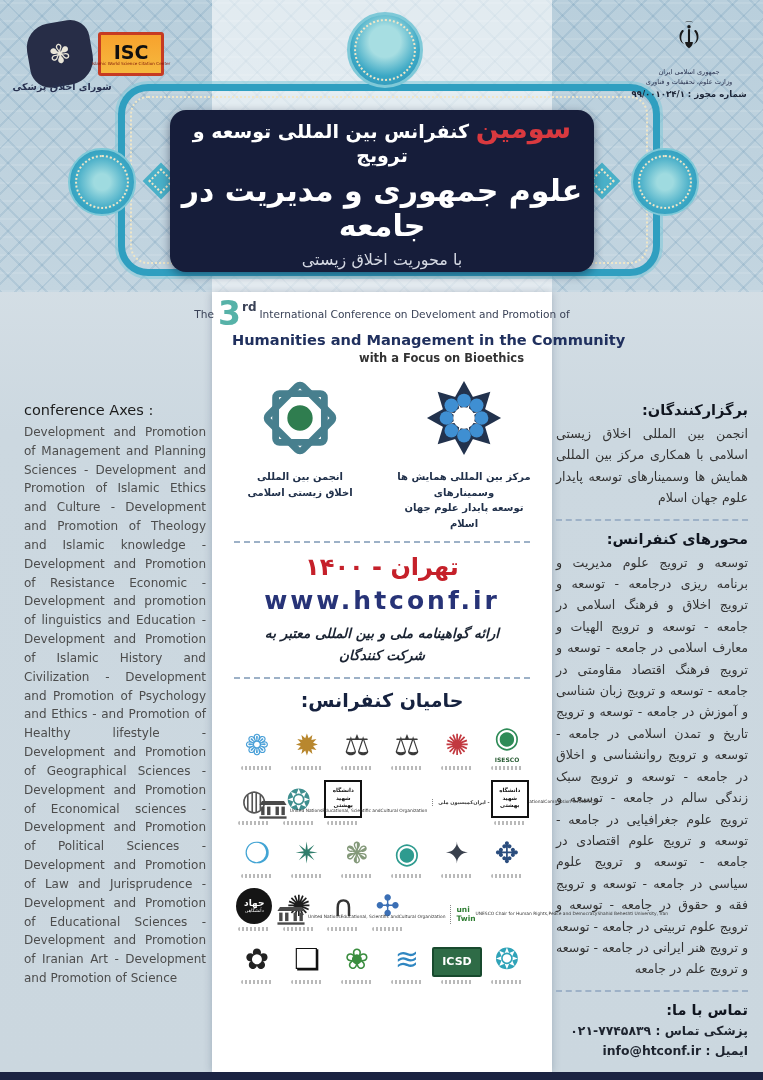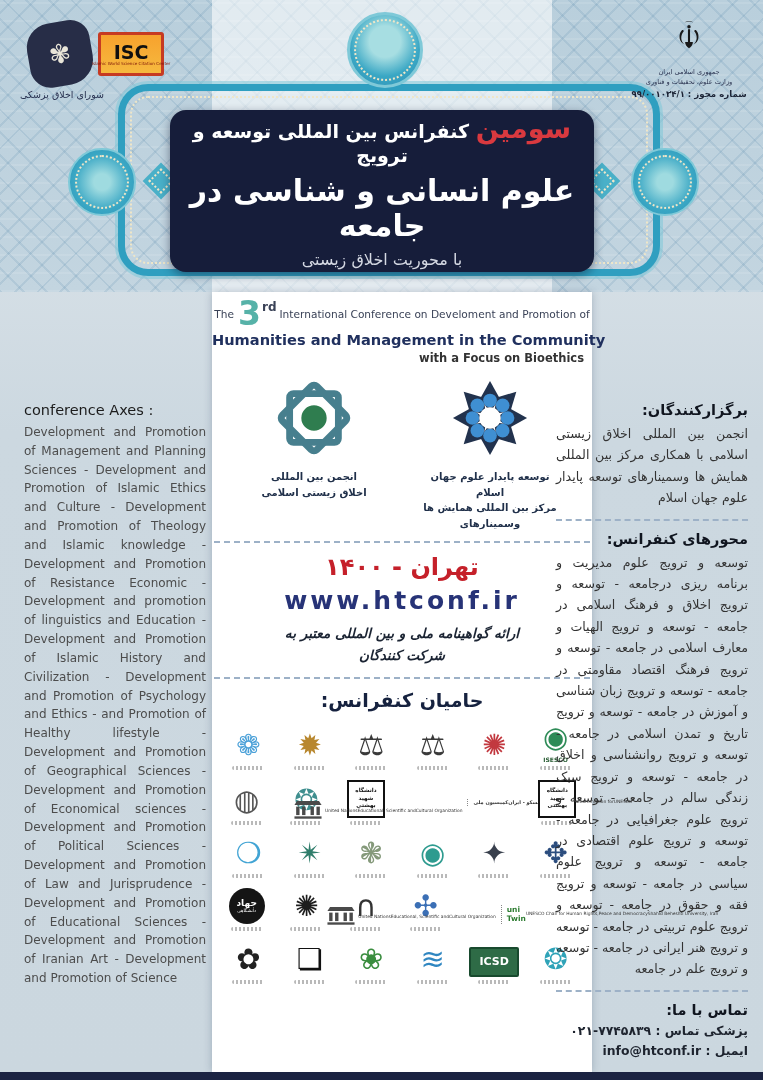--- a/index.html
+++ b/index.html
@@ -33,35 +33,35 @@
     border-radius:16px;color:#fff;text-align:center;direction:rtl;display:flex;flex-direction:column;
     justify-content:center;gap:7px;box-shadow:0 3px 10px rgba(10,15,40,.45);}
   .banner-l1{font-size:19px;font-weight:bold;}
   .banner-l1 .hl{color:#d9393f;font-size:27px;}
   .banner-l2{font-size:30px;font-weight:bold;letter-spacing:-1px;}
   .banner-l3{font-size:16px;color:#d5d9e3;}
 
   .stamp{position:absolute;left:28px;top:22px;width:64px;height:64px;background:#272d47;
     transform:rotate(-10deg);border-radius:38% 30% 40% 32%;display:flex;align-items:center;
     justify-content:center;color:#e9e5d9;font-size:26px;}
-  .stamp-cap{position:absolute;left:6px;top:88px;width:112px;text-align:center;font-size:9.5px;
-    font-weight:normal;color:#27304f;direction:rtl;line-height:1.4;}
+  .stamp-cap{position:absolute;left:6px;top:80px;width:112px;text-align:center;font-size:9.5px;
+    font-weight:bold;color:#27304f;direction:rtl;line-height:1.4;}
   .isc{position:absolute;left:98px;top:32px;width:60px;height:38px;
     background:linear-gradient(#f7a22d,#f6b93f);border:3px solid #c63a22;border-radius:3px;
     display:flex;flex-direction:column;align-items:center;justify-content:center;}
   .isc-t{font-size:19px;font-weight:bold;color:#101010;line-height:18px;}
   .isc-s{font-size:4.2px;color:#7d1408;white-space:nowrap;}
   .gov{position:absolute;right:16px;top:20px;width:116px;text-align:center;direction:rtl;}
   .gov-emblem{display:flex;justify-content:center;}
   .gov-lines{font-size:6.6px;color:#2a3350;line-height:1.55;margin-top:11px;}
   .gov-license{font-size:8.6px;font-weight:bold;color:#1c2436;margin-top:2px;}
 
   
-  .card{position:absolute;left:212px;top:292px;width:380px;height:780px;background:#fff;
-    box-shadow:0 0 8px rgba(40,60,90,.28);padding:10px 0;box-sizing:border-box;}
+  .card{position:absolute;left:212px;top:292px;width:340px;height:780px;background:#fff;
+    box-shadow:0 0 8px rgba(40,60,90,.28);padding:10px 20px;box-sizing:border-box;}
   .et-l1{display:flex;align-items:center;justify-content:center;color:#3a4257;font-size:10.6px;white-space:nowrap;}
   .et-l1 .sp{margin-right:3px;}
   .et-num{color:#56b2a8;font-size:33px;font-weight:bold;line-height:24px;margin:0 1px;}
   .et-rd{font-size:12px;font-weight:bold;color:#3a4257;align-self:flex-start;margin:-2px 3px 0 0;}
   .et-l2{font-size:14.6px;font-weight:bold;color:#20305e;text-align:center;margin-top:5px;white-space:nowrap;}
   .et-l3{font-size:11.5px;color:#333;text-align:right;padding-right:8px;margin-top:3px;font-weight:bold;}
   .orgs{display:flex;justify-content:center;gap:28px;margin-top:14px;}
   .org{display:flex;flex-direction:column;align-items:center;width:148px;}
   .org-cap{font-size:10px;font-weight:bold;color:#20304a;text-align:center;direction:rtl;line-height:1.55;margin-top:8px;}
   hr.dash{border:none;border-top:2px dashed #9db1c7;margin:10px 2px;}
@@ -145,21 +145,21 @@
       <div>وزارت علوم، تحقیقات و فناوری</div>
     </div>
     <div class="gov-license">شماره مجوز : ۹۹/۰۰۱۰۳۴/۱</div>
   </div>
 
   <div class="banner">
     <div class="banner-l1">
       <span class="hl">سومین</span>
       <span>کنفرانس بین المللی توسعه و ترویج</span>
     </div>
-    <div class="banner-l2">علوم انسانی و شناسی در جامعه</div>
+    <div class="banner-l2">علوم جمهوری و مدیریت در جامعه</div>
     <div class="banner-l3">با محوریت اخلاق زیستی</div>
   </div>
 
   <div class="card">
 
     <div>
       <div class="et-l1">
         <span class="sp">The</span>
         <span class="et-num">3</span>
         <span class="et-rd">rd</span>
@@ -206,22 +206,22 @@
                 <circle cx="58" cy="40" r="7"></circle>
               <circle cx="27" cy="27" r="7"></circle>
                 <circle cx="53" cy="27" r="7"></circle>
               <circle cx="27" cy="53" r="7"></circle>
                 <circle cx="53" cy="53" r="7"></circle>
             </g>
             <circle cx="40" cy="40" r="11" fill="#fff"></circle>
           </svg>
         </span>
         <div class="org-cap">
+          <div>مرکز بین المللی همایش ها وسمینارهای</div>
           <div>توسعه پایدار علوم جهان اسلام</div>
-          <div>مرکز بین المللی همایش ها وسمینارهای</div>
         </div>
       </div>
     </div>
 
     <hr class="dash">
 
     <div class="city">تهران - ۱۴۰۰</div>
     <div class="site">www.htconf.ir</div>
     <div class="cert">
       <div>ارائه گواهینامه ملی و بین المللی معتبر به</div>

